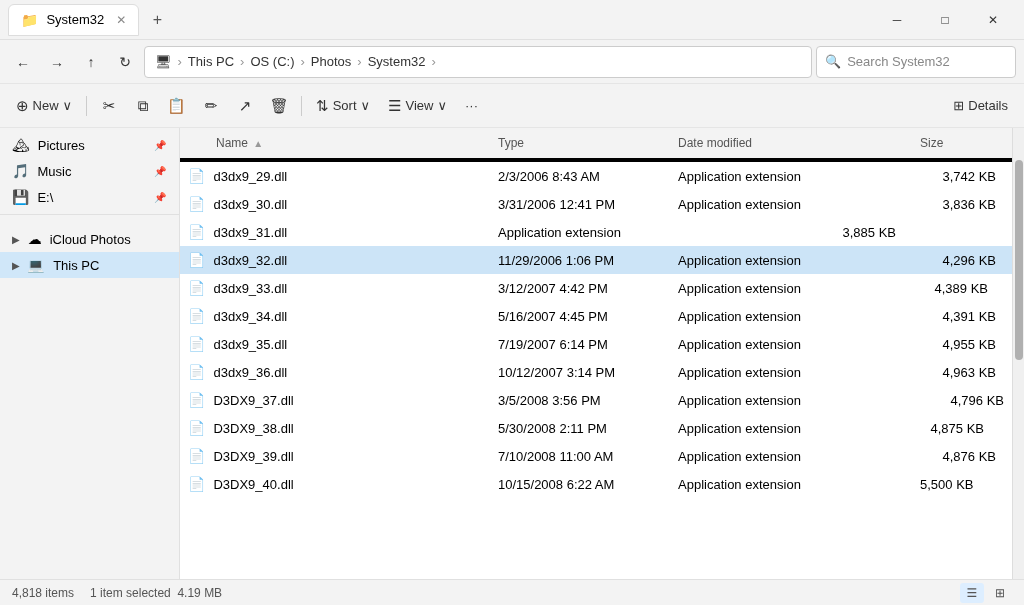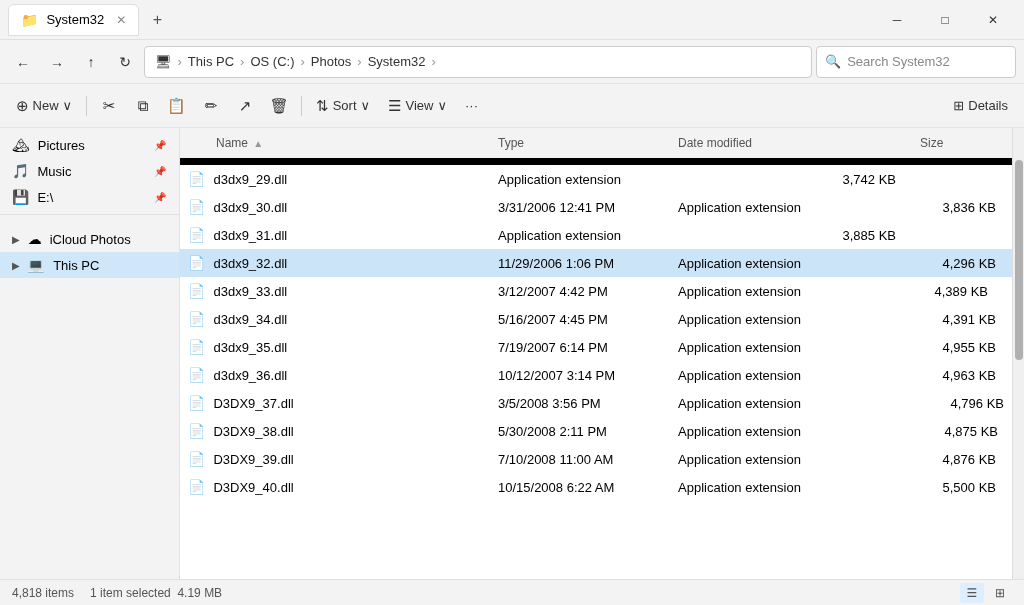--- a/index.html
+++ b/index.html
@@ -94,21 +94,21 @@
     .sidebar-icon { font-size: 14px; }
     .sidebar-pin { color: #999; font-size: 10px; margin-left: auto; }
     .sidebar-expand { font-size: 10px; color: #555; }
 
     
     .file-area { flex: 1; overflow: hidden; display: flex; flex-direction: column; }
     .file-header {
       display: grid;
       grid-template-columns: 310px 180px 1fr 100px;
       background: #f3f3f3; padding: 4px 0;
-      border-bottom: 7px solid #000000; font-size: 12px; color: #555;
+      border-bottom: 4px solid #000000; font-size: 12px; color: #555;
     }
     .file-header-cell { padding: 4px 8px; }
     .file-header-cell.name { padding-left: 36px; }
     .file-list { flex: 1; overflow-y: auto; background: #fff; }
     .file-row {
       display: grid;
       grid-template-columns: 310px 180px 1fr 100px;
       align-items: center; height: 28px; cursor: pointer;
     }
     .file-row.selected { background: #cce4f7; }
@@ -274,20 +274,21 @@
         <span>Size</span>
       </div>
     </div>
 
     <div class="file-list" id="file-list-container">
     <div class="file-row">
     <div class="file-cell name">
       <span class="file-icon">📄</span>
       <span>d3dx9_29.dll</span>
     </div>
+    <div class="file-cell">2/3/2006 8:43 AM</div>
     <div class="file-cell">Application extension</div>
     <div class="file-cell" style="text-align:right; padding-right:16px;">3,742 KB</div>
   </div>
         <div class="file-row">
     <div class="file-cell name">
       <span class="file-icon">📄</span>
       <span>d3dx9_30.dll</span>
     </div>
     <div class="file-cell">3/31/2006 12:41 PM</div>
     <div class="file-cell">Application extension</div>
@@ -355,39 +356,39 @@
     <div class="file-cell">Application extension</div>
     <div class="file-cell" style="text-align:right; ">4,796 KB</div>
   </div>
         <div class="file-row">
     <div class="file-cell name">
       <span class="file-icon">📄</span>
       <span>D3DX9_38.dll</span>
     </div>
     <div class="file-cell">5/30/2008 2:11 PM</div>
     <div class="file-cell">Application extension</div>
-    <div class="file-cell" style="text-align:right; padding-right:14px;">4,875 KB</div>
+    <div class="file-cell" style="text-align:right; padding-right:28px;">4,875 KB</div>
   </div>
         <div class="file-row">
     <div class="file-cell name">
       <span class="file-icon">📄</span>
       <span>D3DX9_39.dll</span>
     </div>
     <div class="file-cell">7/10/2008 11:00 AM</div>
     <div class="file-cell">Application extension</div>
     <div class="file-cell" style="text-align:right; padding-right:16px;">4,876 KB</div>
   </div>
         <div class="file-row">
     <div class="file-cell name">
       <span class="file-icon">📄</span>
       <span>D3DX9_40.dll</span>
     </div>
     <div class="file-cell">10/15/2008 6:22 AM</div>
     <div class="file-cell">Application extension</div>
-    <div class="file-cell" style="text-align:right; padding-right:16px;">5,500 KB</div>
+    <div class="file-cell" style="padding-right:16px;">5,500 KB</div>
   </div>
       </div>
   </div>
 
   <div class="scrollbar-track">
     <div class="scrollbar-thumb"></div>
   </div>
 </div>
 
 <div class="status-bar">

